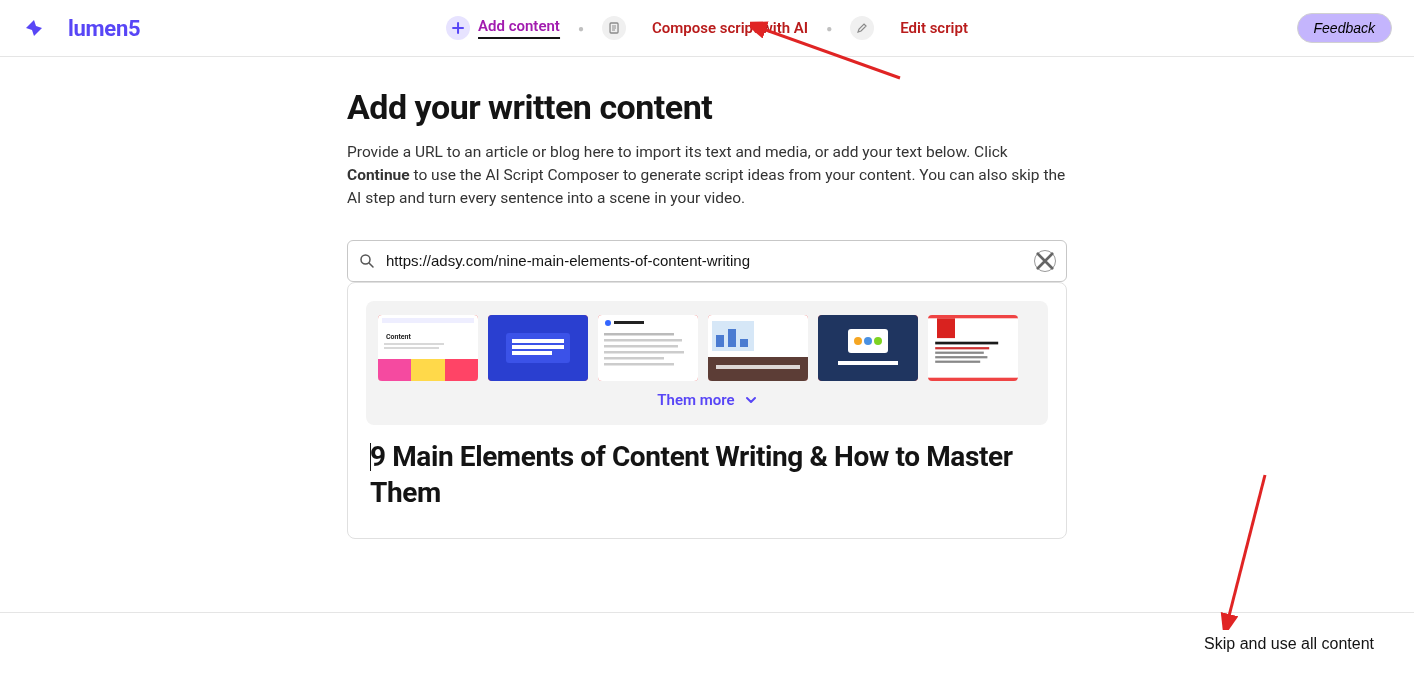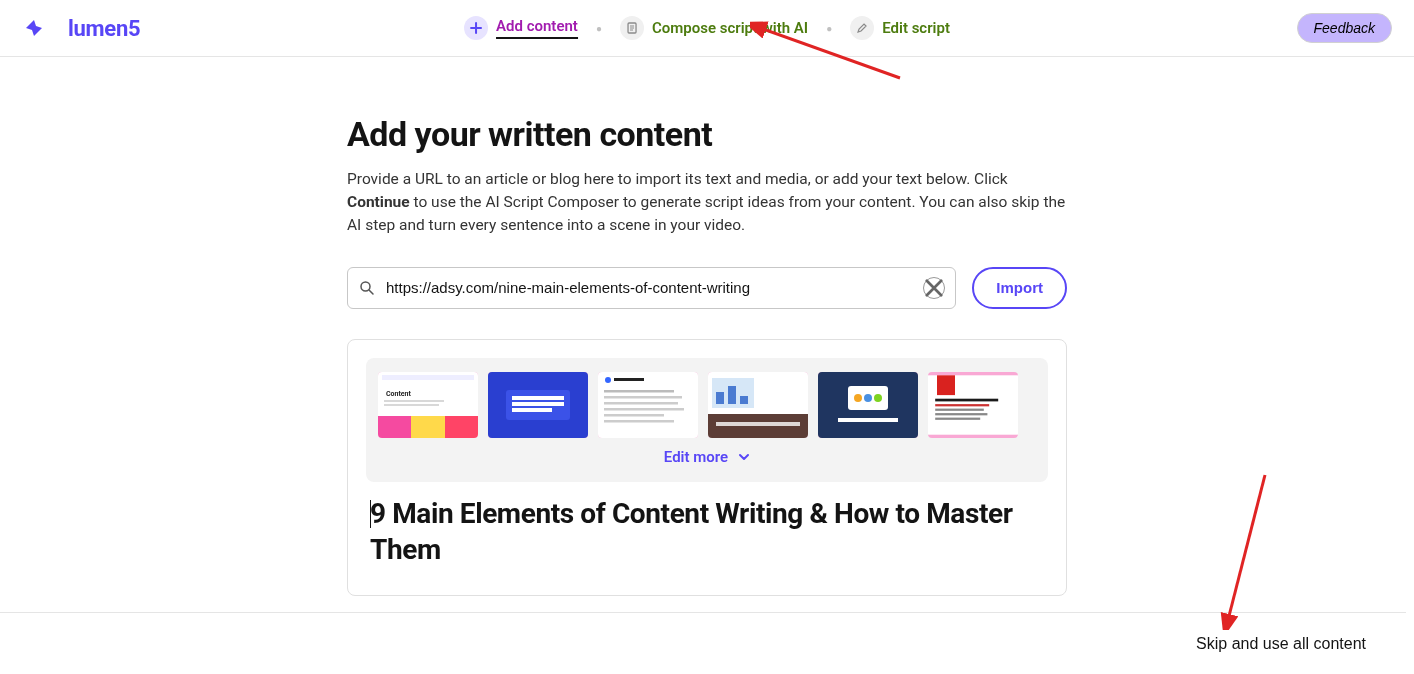--- a/index.html
+++ b/index.html
@@ -49,21 +49,21 @@
     font-weight: 600;
   }
   .step .icon-circle {
     width: 24px; height: 24px;
     border-radius: 50%;
     display: flex; align-items: center; justify-content: center;
   }
   .step.active .icon-circle { background: #e7e3ff; color:#5846f6; }
   .step.active .step-label { color:#a21caf; border-bottom: 2px solid #141414; padding-bottom:2px;}
   .step.inactive .icon-circle { background:#f0f0f0; color:#8a8a8a; }
-  .step.inactive .step-label { color:#4d7c0f; }
+  .step.inactive .step-label { color:#b91c1c;margin-left:18px; }
   .step-sep { color:#c0c0c0; font-size:10px; }
   .btn-feedback {
     border:1px solid #d1d1d1;
     background:#c4b5fd;
     border-radius: 18px;
     padding: 6px 16px;
     font-size: 14px;
     cursor: pointer;
     font-style: italic;
   }
@@ -72,34 +72,32 @@
   .main {
     padding: 30px 0 0 0;
     width: 720px;
     margin: 0 auto;
   }
   .page-title {
     font-size: 34px;
     font-weight: 700;
     letter-spacing: -0.5px;
     margin-bottom: 14px;
-    margin-top: 27px;
   }
   .page-desc {
     font-size: 15.5px;
     color:#343434;
     line-height: 1.48;
     margin-bottom: 30px;
     margin-top: 8px;
   }
   .page-desc b { font-weight:700; }
 
   .url-row {
     display:flex; gap: 16px; align-items:center;
-    margin-bottom: 30px;
   }
   .url-input {
     flex:1;
     display:flex; align-items:center;
     border:1px solid #c7c7c7;
     border-radius: 6px;
     height: 42px;
     padding: 0 10px;
     gap:10px;
   }
@@ -136,21 +134,21 @@
     font-weight:700; font-size:15px;
     margin-bottom:10px;
   }
   .info-icon {
     width:14px;height:14px;border:1px solid #888;border-radius:50%;
     display:inline-flex;align-items:center;justify-content:center;
     font-size:9px;color:#888;font-weight:600;
   }
   .thumbs { display:flex; gap:10px; overflow:hidden; }
   .thumb {
-    width:100px; height:66px; border-radius:4px; background:#f9a8d4;
+    width:100px; height:66px; border-radius:4px; background:#ef4444;
     display:flex; overflow:hidden; position:relative;
     flex-shrink:0;
   }
   .thumb.last { width:90px; }
   .show-more {
     text-align:center;
     color:#5846f6;
     font-weight:600;
     font-size:15px;
     padding:10px 0 4px 0;
@@ -164,21 +162,21 @@
     line-height:1.3;
     position:relative;
   }
   .article-title::before {
     content:""; position:absolute; left:22px; top:18px;
     width:1px; height:28px; background:#141414;
   }
 
   
   .footer {
-    position:absolute; left:0; right:8px; bottom:0;
+    position:absolute; left:0; right:0; bottom:0;
     height:62px;
     border-top:1px solid #e5e5e5;
     display:flex; align-items:center; justify-content:flex-end;
     padding: 0 40px; gap:26px;
     background:#fff;
   }
   .btn-skip {
     background:none;border:none;font-size:16px;color:#141414;cursor:pointer;
   }
   .btn-continue {
@@ -251,21 +249,20 @@
         <circle cx="10" cy="10" r="6" fill="none" stroke="#555" stroke-width="2"></circle>
         <path d="M15 15l5 5" stroke="#555" stroke-width="2" stroke-linecap="round"></path>
       </svg>
       <input type="text" value="https://adsy.com/nine-main-elements-of-content-writing" style="">
       <span class="clear-btn">
         <svg width="10" height="10" viewBox="0 0 10 10">
             <path d="M1 1l8 8M9 1l-8 8" stroke="#666" stroke-width="1.5" stroke-linecap="round"></path>
           </svg>
       </span>
     </div>
-    <button class="btn-import">Import</button>
   </div>
 
   <div class="content-card">
     <div class="images-box">
       <div class="thumbs">
 
         <div class="thumb">
           <svg class="thumb-inner" viewBox="0 0 100 66">
             <rect width="100" height="66" fill="#ffffff"></rect>
             <rect x="4" y="3" width="92" height="5" fill="#eef"></rect>
@@ -331,21 +328,21 @@
             <rect x="10" y="0" width="20" height="22" fill="#d9221f"></rect>
             <rect x="8" y="26" width="70" height="3" fill="#1a1a1a"></rect>
             <rect x="8" y="32" width="60" height="2.5" fill="#c33"></rect>
             <rect x="8" y="37" width="54" height="2.5" fill="#888"></rect>
             <rect x="8" y="42" width="58" height="2.5" fill="#888"></rect>
             <rect x="8" y="47" width="50" height="2.5" fill="#888"></rect>
           </svg>
         </div>
       </div>
       <div class="show-more">
-        <span>Edit more</span>
+        <span>Them more</span>
         <svg width="12" height="12" viewBox="0 0 12 12">
             <path d="M2 4l4 4 4-4" fill="none" stroke="#5846f6" stroke-width="2" stroke-linecap="round" stroke-linejoin="round"></path>
           </svg>
       </div>
     </div>
 
     <div class="article-title">9 Main Elements of Content Writing &amp; How to Master Them</div>
   </div>
 </div>
 

